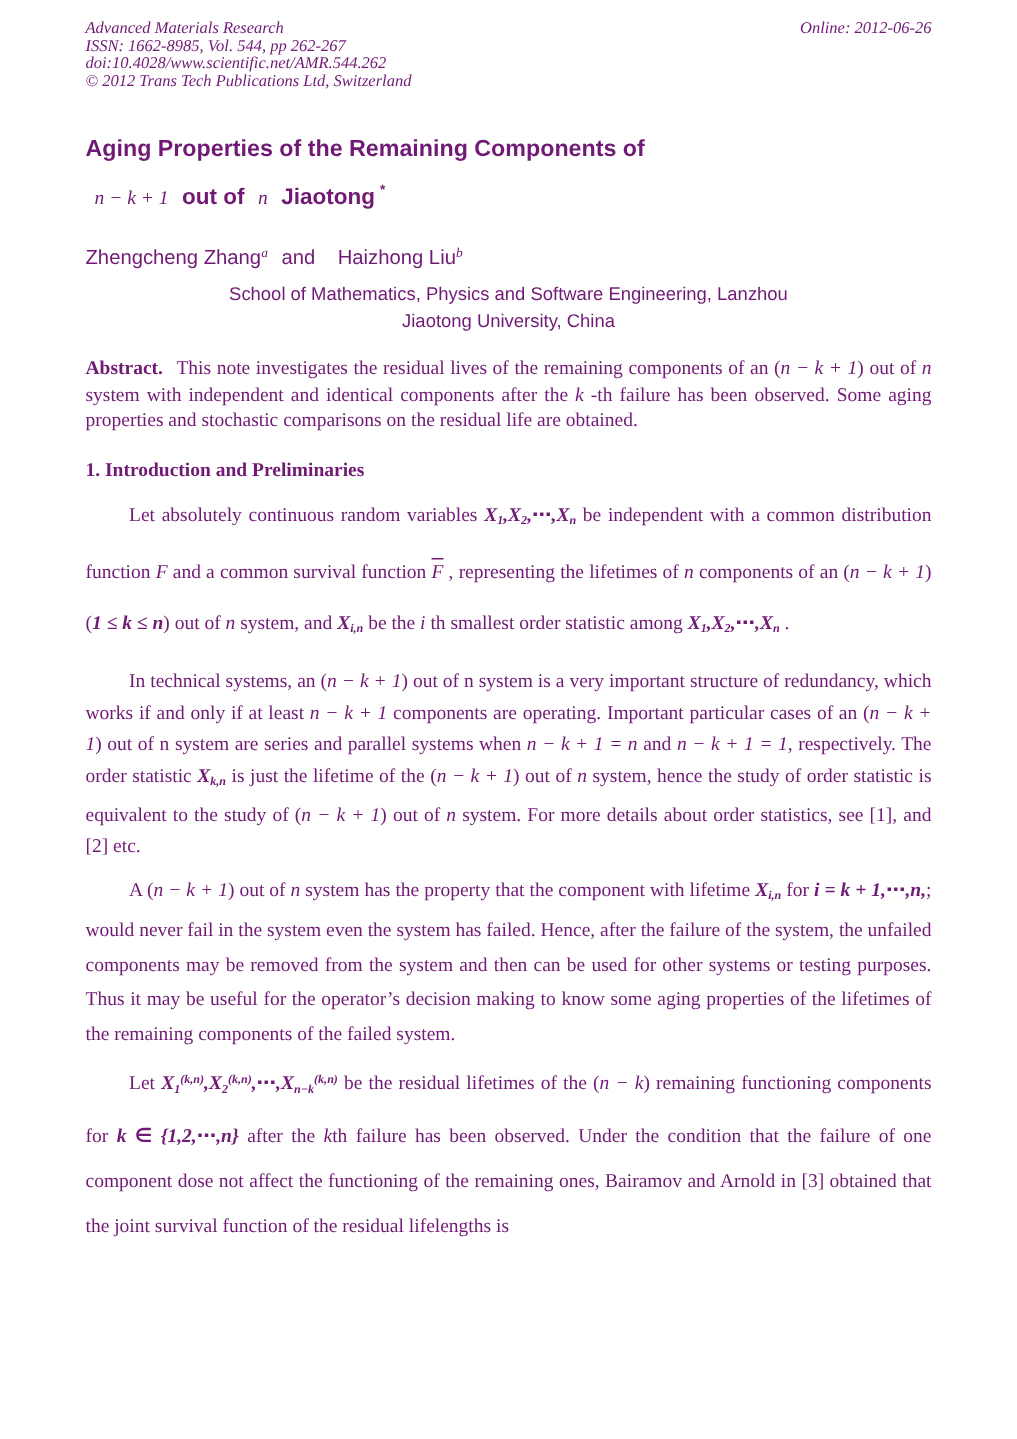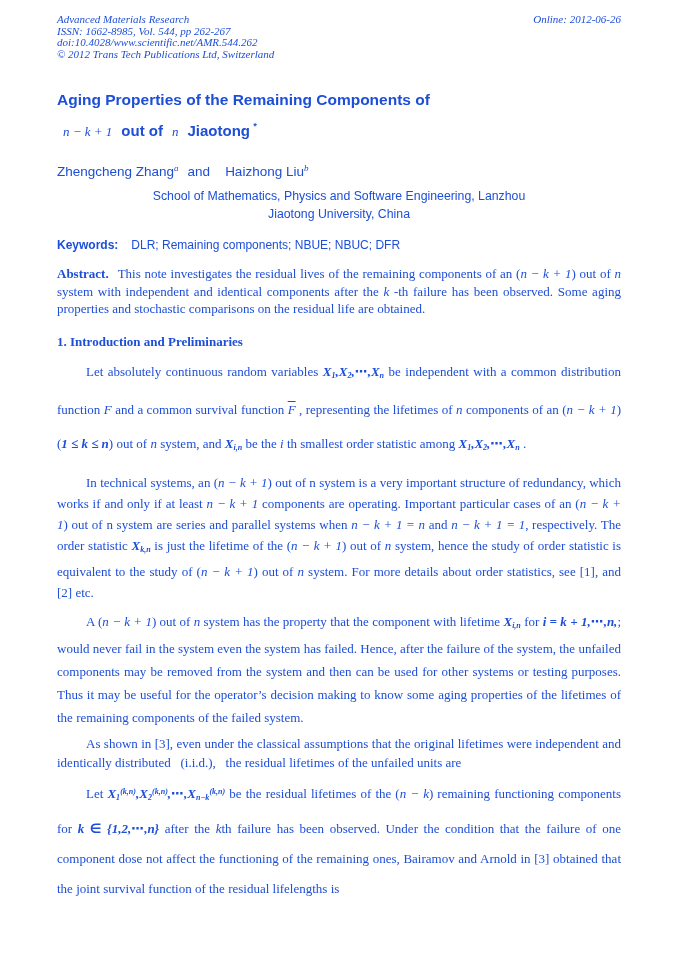--- a/index.html
+++ b/index.html
@@ -1,20 +1,20 @@
 <!DOCTYPE html>
 <html><head>
 <meta charset="utf-8">
 <style>
   html, body { margin: 0; padding: 0; background: #ffffff; }
   .page {
     width: 678px; height: 959px; box-sizing: border-box;
     padding: 14px 57px 0 57px; background: #ffffff;
     font-family: "Liberation Serif", "DejaVu Serif", serif;
-    color: #1d4ed8; overflow: hidden; position: relative;
+    color: #701a75; overflow: hidden; position: relative;
   }
 
   
   .header { display: flex; justify-content: space-between; align-items: flex-start;
     font-style: italic; font-size: 11px; line-height: 11.5px; }
   .header-left div { white-space: nowrap; }
   .header-right { white-space: nowrap; }
 
   
   .title-block { text-align: left; margin-top: 31px;
@@ -83,29 +83,25 @@
     <div class="title-line2"><span class="sg-m">n − k + 1</span><span class="sg-t">out of</span><span class="sg-m">n</span><span class="sg-t">Jiaotong</span><span class="sg-sup">*</span></div>
   </div>
 
   <div class="authors"><span class="sg-t">Zhengcheng Zhang</span><span class="sg-sup">a</span><span class="sg-and">and</span><span class="sg-t">Haizhong Liu</span><span class="sg-sup">b</span></div>
 
   <div class="affiliation">
     <div>School of Mathematics, Physics and Software Engineering, Lanzhou</div>
     <div>Jiaotong University, China</div>
   </div>
 
-  <div class="keywords">
-    <span class="kw-label">Keywords:</span><span class="kw-text">DLR; Remaining components; NBUE; NBUC; DFR</span>
-  </div>
 
   <p class="abstract">
     <span class="abs-label">Abstract.</span><span class="abs-body"><span class="sg-t">This note investigates the residual lives of the remaining components of an (</span><span class="sg-m">n − k + 1</span><span class="sg-t">) out of </span><span class="sg-m">n</span><span class="sg-t"> system with independent and identical components after the </span><span class="sg-m">k</span><span class="sg-t"> -th failure has been observed. Some aging properties and stochastic comparisons on the residual life are obtained.</span></span>
   </p>
 
   <h2 class="section-heading">1. Introduction and Preliminaries</h2>
 
   <p class="para p1"><span class="sg-t">Let absolutely continuous random variables </span><span class="sg-mb">X</span><span class="sg-subb">1</span><span class="sg-mb">,X</span><span class="sg-subb">2</span><span class="sg-mb">,⋯,X</span><span class="sg-subb">n</span><span class="sg-t"> be independent with a common distribution function </span><span class="sg-m">F</span><span class="sg-t"> and a common survival function </span><span class="sg-ml">F</span><span class="sg-t"> , representing the lifetimes of </span><span class="sg-m">n</span><span class="sg-t"> components of an (</span><span class="sg-m">n − k + 1</span><span class="sg-t">) (</span><span class="sg-mb">1 ≤ k ≤ n</span><span class="sg-t">) out of </span><span class="sg-m">n</span><span class="sg-t"> system, and </span><span class="sg-mb">X</span><span class="sg-subb">i,n</span><span class="sg-t"> be the </span><span class="sg-m">i</span><span class="sg-t"> th smallest order statistic among </span><span class="sg-mb">X</span><span class="sg-subb">1</span><span class="sg-mb">,X</span><span class="sg-subb">2</span><span class="sg-mb">,⋯,X</span><span class="sg-subb">n</span><span class="sg-t"> .</span></p>
   <p class="para p2"><span class="sg-t">In technical systems, an (</span><span class="sg-m">n − k + 1</span><span class="sg-t">) out of n system is a very important structure of redundancy, which works if and only if at least </span><span class="sg-m">n − k + 1</span><span class="sg-t"> components are operating. Important particular cases of an (</span><span class="sg-m">n − k + 1</span><span class="sg-t">) out of n system are series and parallel systems when </span><span class="sg-m">n − k + 1 = n</span><span class="sg-t"> and </span><span class="sg-m">n − k + 1 = 1</span><span class="sg-t">, respectively. The order statistic </span><span class="sg-mb">X</span><span class="sg-subb">k,n</span><span class="sg-t"> is just the lifetime of the (</span><span class="sg-m">n − k + 1</span><span class="sg-t">) out of </span><span class="sg-m">n</span><span class="sg-t"> system, hence the study of order statistic is equivalent to the study of (</span><span class="sg-m">n − k + 1</span><span class="sg-t">) out of </span><span class="sg-m">n</span><span class="sg-t"> system. For more details about order statistics, see [1], and [2] etc.</span></p>
   <p class="para p3"><span class="sg-t">A (</span><span class="sg-m">n − k + 1</span><span class="sg-t">) out of </span><span class="sg-m">n</span><span class="sg-t"> system has the property that the component with lifetime </span><span class="sg-mb">X</span><span class="sg-subb">i,n</span><span class="sg-t"> for </span><span class="sg-mb">i = k + 1,⋯,n,</span><span class="sg-t">; would never fail in the system even the system has failed. Hence, after the failure of the system, the unfailed components may be removed from the system and then can be used for other systems or testing purposes. Thus it may be useful for the operator’s decision making to know some aging properties of the lifetimes of the remaining components of the failed system.</span></p>
-  <p class="para p4"><span class="sg-t">As shown in [3], even under the classical assumptions that the original lifetimes were independent and identically distributed  (i.i.d.),  the residual lifetimes of the unfailed units are</span></p>
   <p class="para p5"><span class="sg-t">Let </span><span class="sg-mb">X</span><span class="sg-subb">1</span><span class="sg-supb">(k,n)</span><span class="sg-mb">,X</span><span class="sg-subb">2</span><span class="sg-supb">(k,n)</span><span class="sg-mb">,⋯,X</span><span class="sg-subb">n−k</span><span class="sg-supb">(k,n)</span><span class="sg-t"> be the residual lifetimes of the (</span><span class="sg-m">n − k</span><span class="sg-t">) remaining functioning components for </span><span class="sg-mb">k ∈ {1,2,⋯,n}</span><span class="sg-t"> after the </span><span class="sg-m">k</span><span class="sg-t">th failure has been observed. Under the condition that the failure of one component dose not affect the functioning of the remaining ones, Bairamov and Arnold in [3] obtained that the joint survival function of the residual lifelengths is</span></p>
 
 </div>
 
 </body></html>

